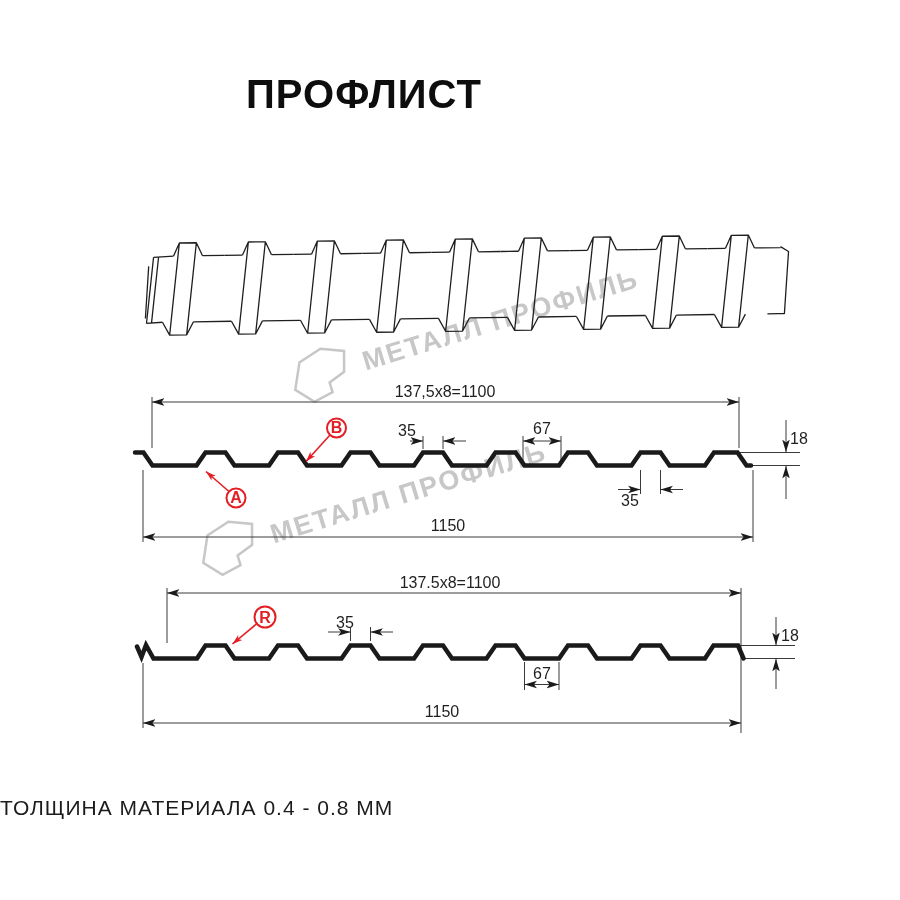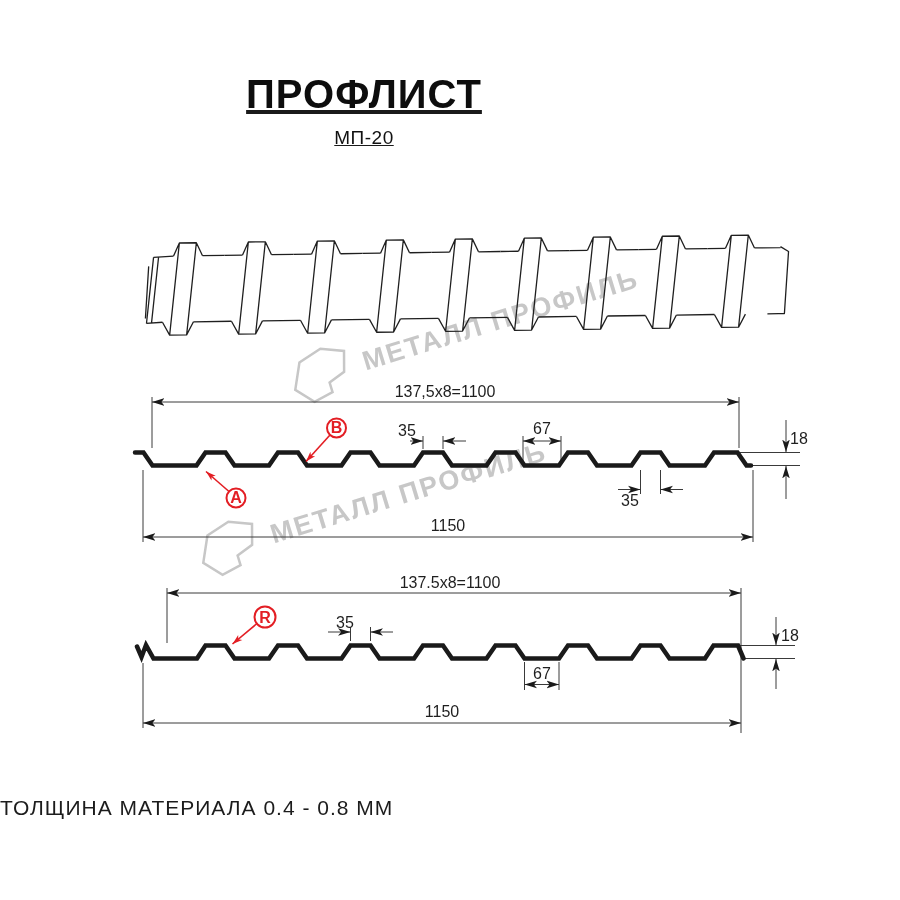--- a/index.html
+++ b/index.html
@@ -2,21 +2,21 @@
 <html><head>
 <meta charset="utf-8">
 <style>
   html,body{margin:0;padding:0;}
   body{
     width:900px;height:900px;background:#ffffff;position:relative;overflow:hidden;
     font-family:"Liberation Sans",sans-serif;color:#1a1a1a;
   }
   .abs{position:absolute;}
   
-  .header{left:0;top:74px;width:728px;text-align:center;z-index:5;text-decoration:underline;}
+  .header{left:0;top:74px;width:728px;text-align:center;z-index:5;}
   .title{font-size:40px;font-weight:700;letter-spacing:1px;color:#0d0d0d;line-height:1;}
   .subtitle{font-size:19px;font-weight:500;letter-spacing:.5px;color:#111;margin-top:13px;}
   
   .footer{left:0;top:796px;width:900px;z-index:5;
     font-size:21px;font-weight:500;letter-spacing:1px;color:#1c1c1c;}
   
   .wm{display:flex;align-items:center;gap:9px;z-index:1;transform-origin:30px 50%;}
   .wm-text{font-size:27px;font-weight:700;letter-spacing:2px;color:#c7c7c7;white-space:nowrap;}
   .wm1{left:290px;top:345px;height:60px;transform:rotate(-17deg);}
   .wm2{left:198px;top:518px;height:60px;transform:rotate(-17deg);}
@@ -27,21 +27,20 @@
   .thick{stroke:#1a1a1a;stroke-width:4.5;fill:none;stroke-linecap:round;}
   .sheet{stroke:#1f1f1f;stroke-width:1.3;fill:none;stroke-linejoin:round;}
   .redln{stroke:#e31e24;stroke-width:1.6;fill:none;}
   .redcirc{stroke:#e31e24;stroke-width:2;fill:none;}
 </style>
 </head>
 <body>
 
 <div class="abs header">
   <div class="title">ПРОФЛИСТ</div>
-  <div class="subtitle">МП-20</div>
 </div>
 
 <div class="abs wm wm1">
   <svg width="66" height="54" viewBox="0 0 66 54" style="position:static;">
     <path d="M2,34 L14,9 L38,2 L60,11 L54,31 L37,37 L37,47 L17,51 Z" fill="none" stroke="#c7c7c7" stroke-width="2.5"></path>
   </svg>
   <span class="wm-text">МЕТАЛЛ ПРОФИЛЬ</span>
 </div>
 
 <div class="abs wm wm2">

